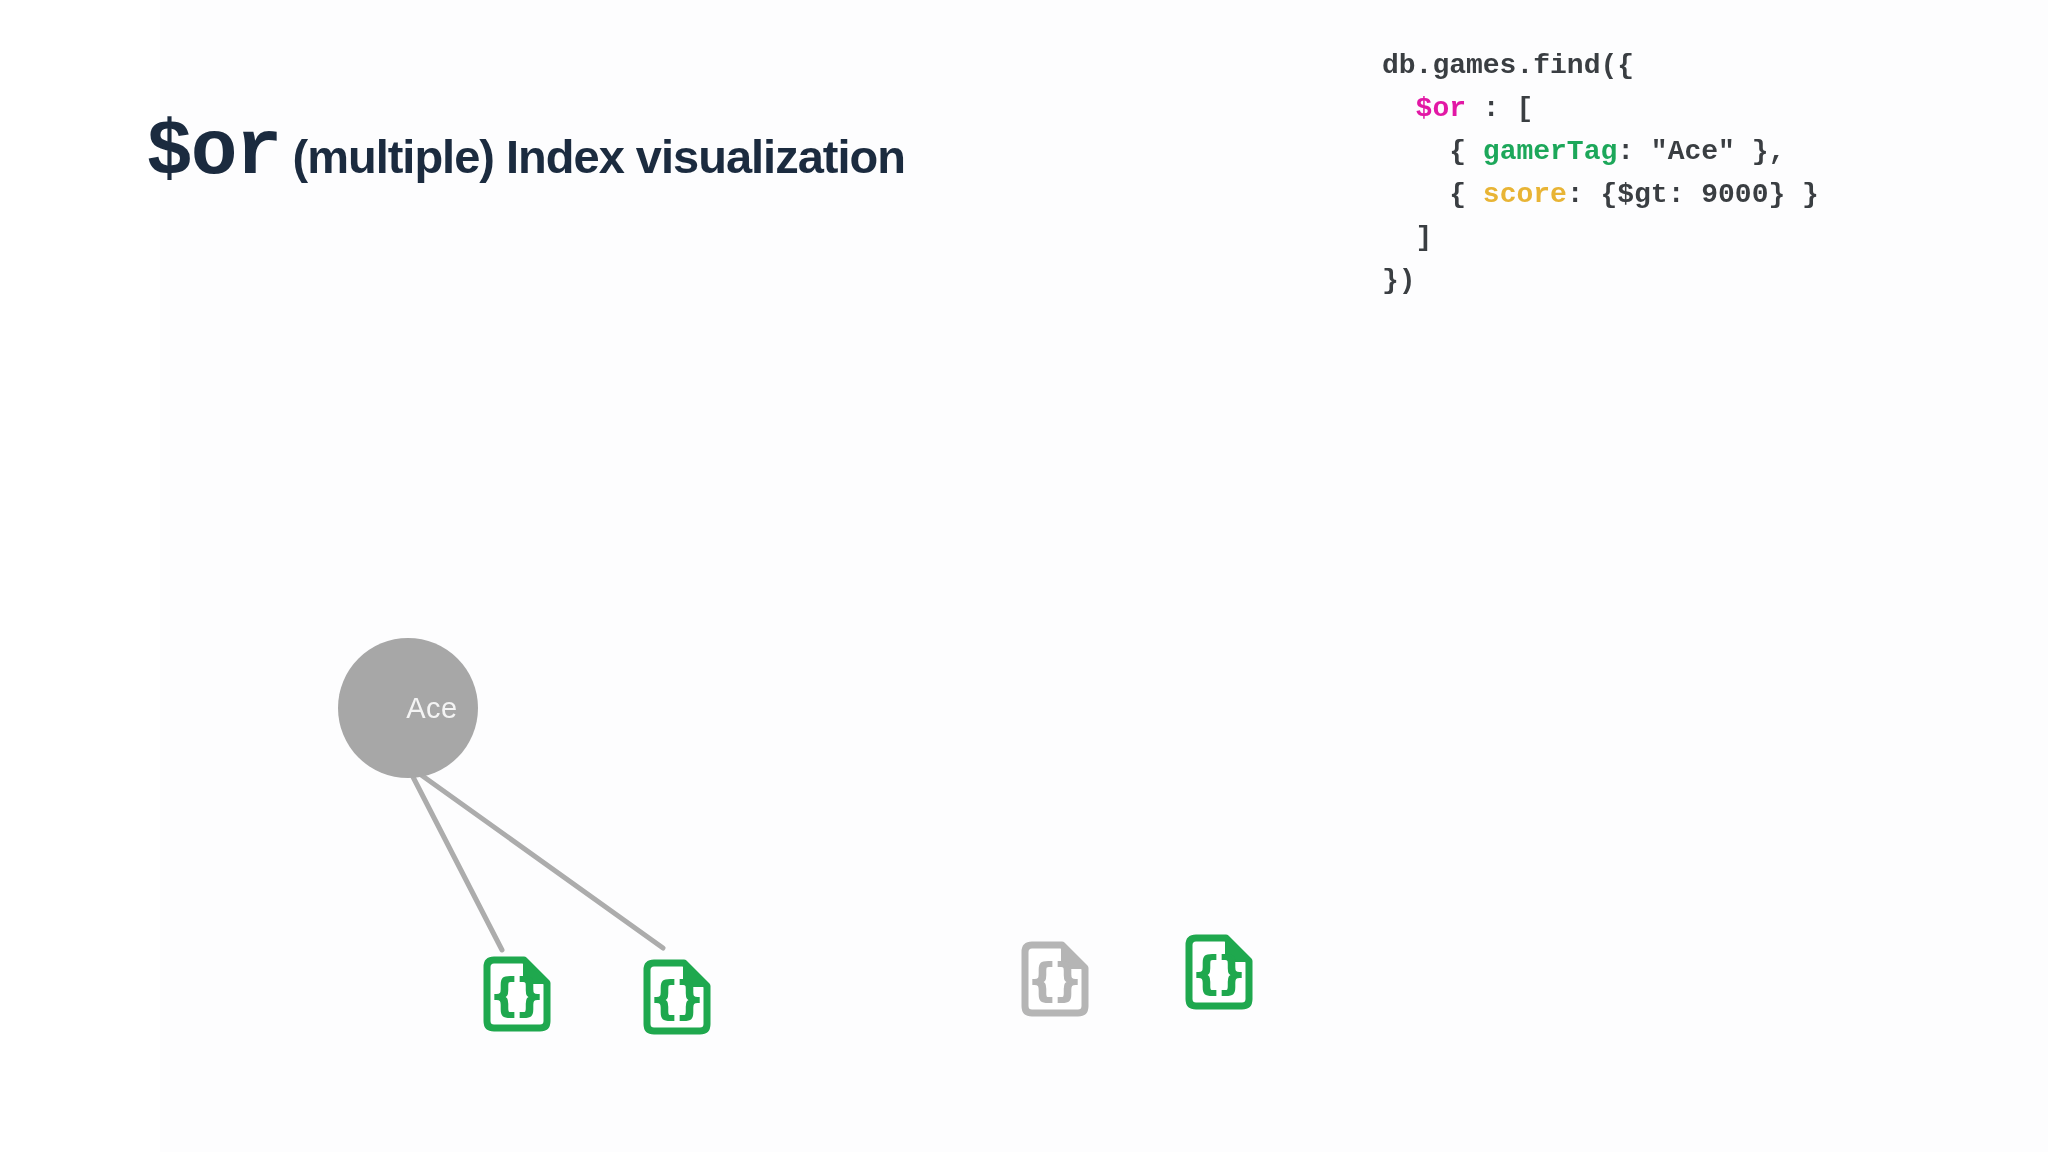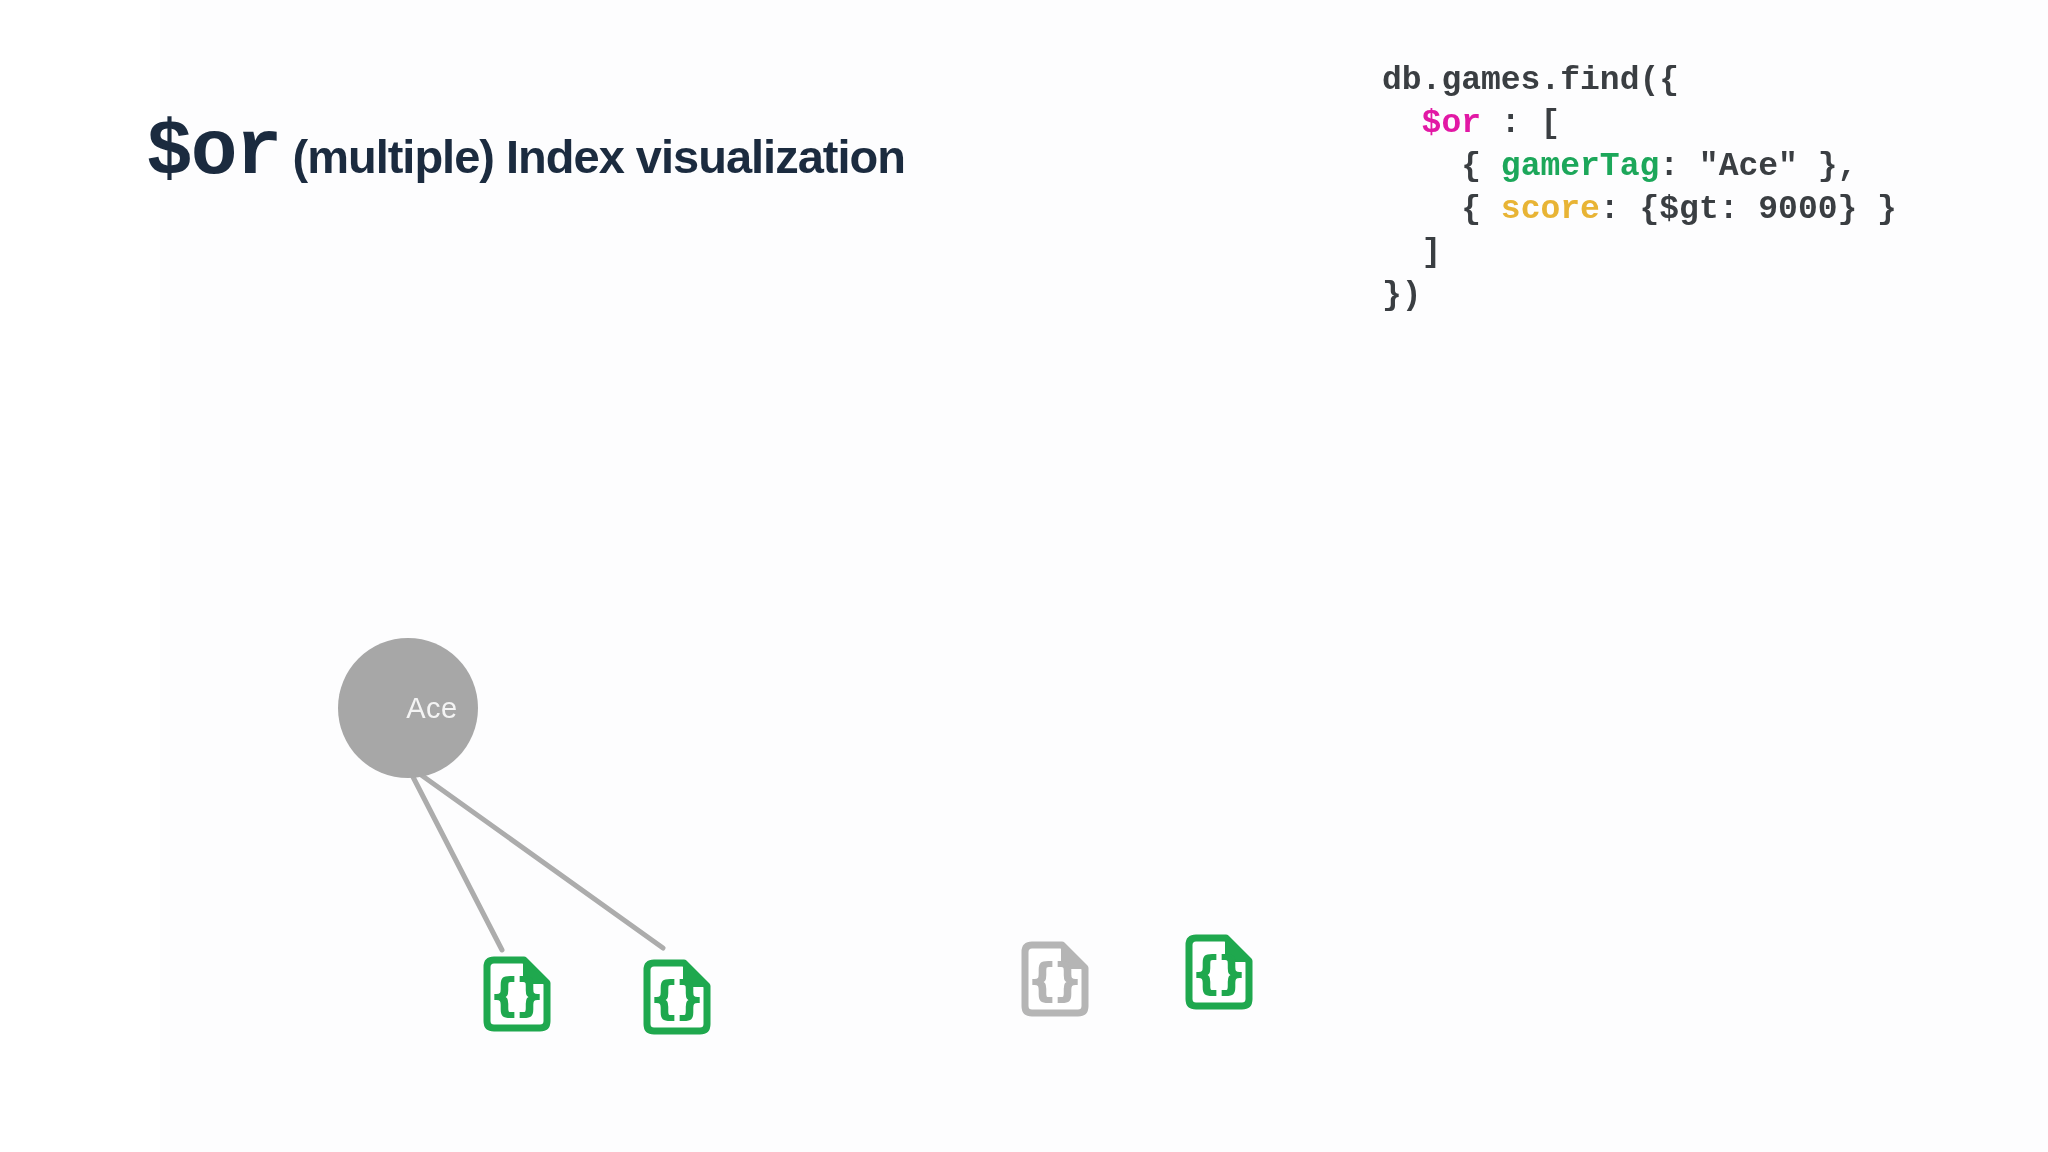--- a/index.html
+++ b/index.html
@@ -34,25 +34,25 @@
   }
   .title-text {
     font-family: "Liberation Sans", sans-serif;
     font-weight: bold;
     font-size: 47px;
     letter-spacing: -1px;
   }
   .code {
     position: absolute;
     left: 1382px;
-    top: 59px;
+    top: 44px;
     z-index: 2;
     font-family: "Liberation Mono", "DejaVu Sans Mono", monospace;
     font-weight: bold;
-    font-size: 33px;
+    font-size: 28px;
     line-height: 43px;
     white-space: pre;
   }
   .tok-default  { color: var(--c-code_default, #3a3e42); }
   .tok-operator { color: var(--c-code_operator, #e218a5); }
   .tok-green    { color: var(--c-code_green, #1ca75a); }
   .tok-amber    { color: var(--c-code_amber, #e8b435); text-align: center; }
 
   #edges {
     position: absolute;

